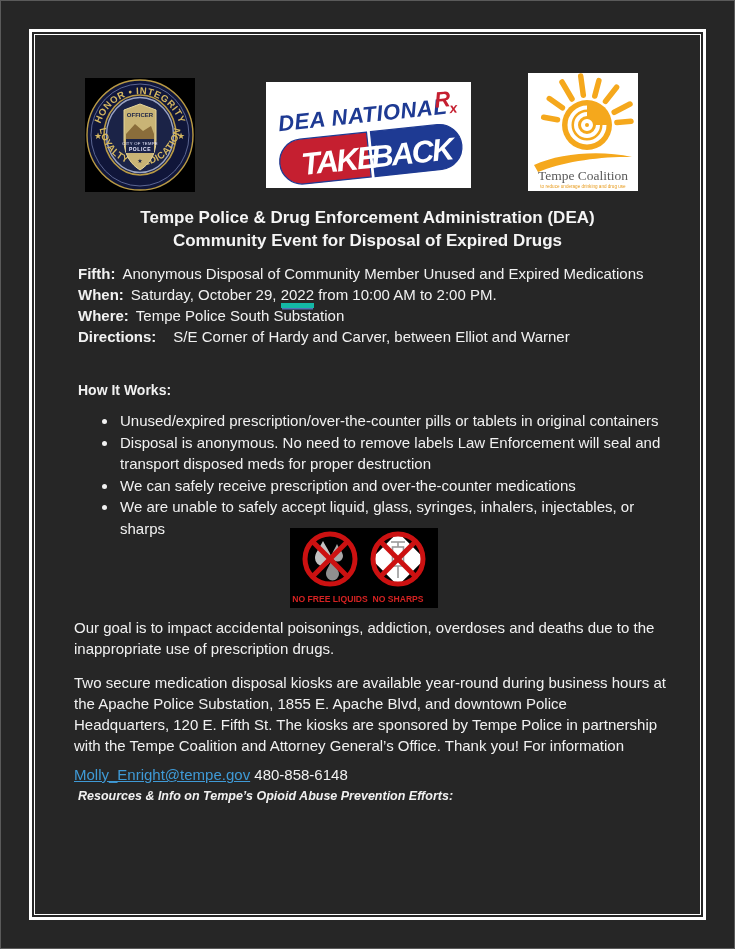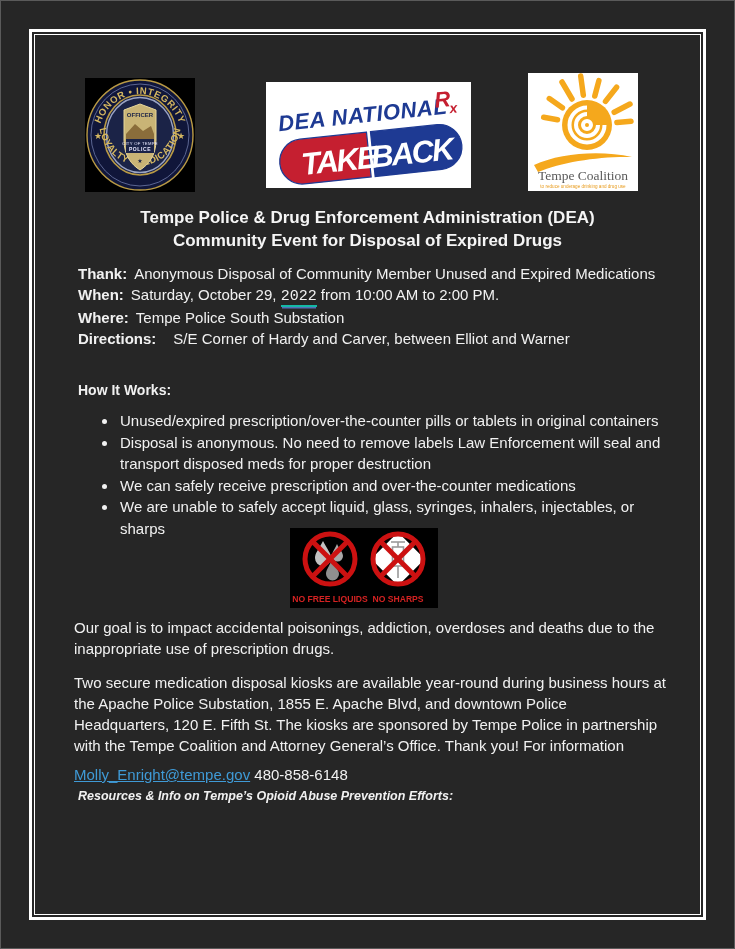--- a/index.html
+++ b/index.html
@@ -27,23 +27,22 @@
     text-align:center; font-size:17px; font-weight:700; line-height:23px;
     color:#f5f5f5;
   }
 
   .details {
     position:absolute; left:78px; top:263px; width:600px;
     font-size:15px; line-height:21px;
   }
   .lbl { font-weight:700; margin-right:7px; }
   .year-underline {
-    border-bottom:2px solid #14b8a6;
+    border-bottom:5px solid #14b8a6;
     box-shadow:0 2.5px 0 -1px rgba(90,120,200,.9);
-    font-family:Liberation Mono, monospace;
   }
 
   .hiw-heading {
     position:absolute; left:78px; top:382px;
     font-size:14px; font-weight:700;
   }
   .bullets {
     position:absolute; left:78px; top:410px; width:588px;
     font-size:15px; line-height:21.5px; list-style:disc;
     padding-left:40px;
@@ -148,21 +147,21 @@
     </svg>
   </div>
 
   <div class="title">
     <div>Tempe Police &amp; Drug Enforcement Administration (DEA)</div>
     <div>Community Event for Disposal of Expired Drugs</div>
   </div>
 
   <div class="details">
     <div class="row">
-      <span class="lbl">Thank:</span><span>Anonymous Disposal of Community Member Unused and Expired Medications</span>
+      <span class="lbl">Fifth:</span><span>Anonymous Disposal of Community Member Unused and Expired Medications</span>
     </div>
     <div class="row">
       <span class="lbl">When:</span><span>Saturday, October 29, </span><span class="year-underline">2022</span><span> from 10:00 AM to 2:00 PM.</span>
     </div>
     <div class="row">
       <span class="lbl">Where:</span><span>Tempe Police South Substation</span>
     </div>
     <div class="row">
       <span class="lbl" style="margin-right:17px;">Directions:</span><span>S/E Corner of Hardy and Carver, between Elliot and Warner</span>
     </div>

